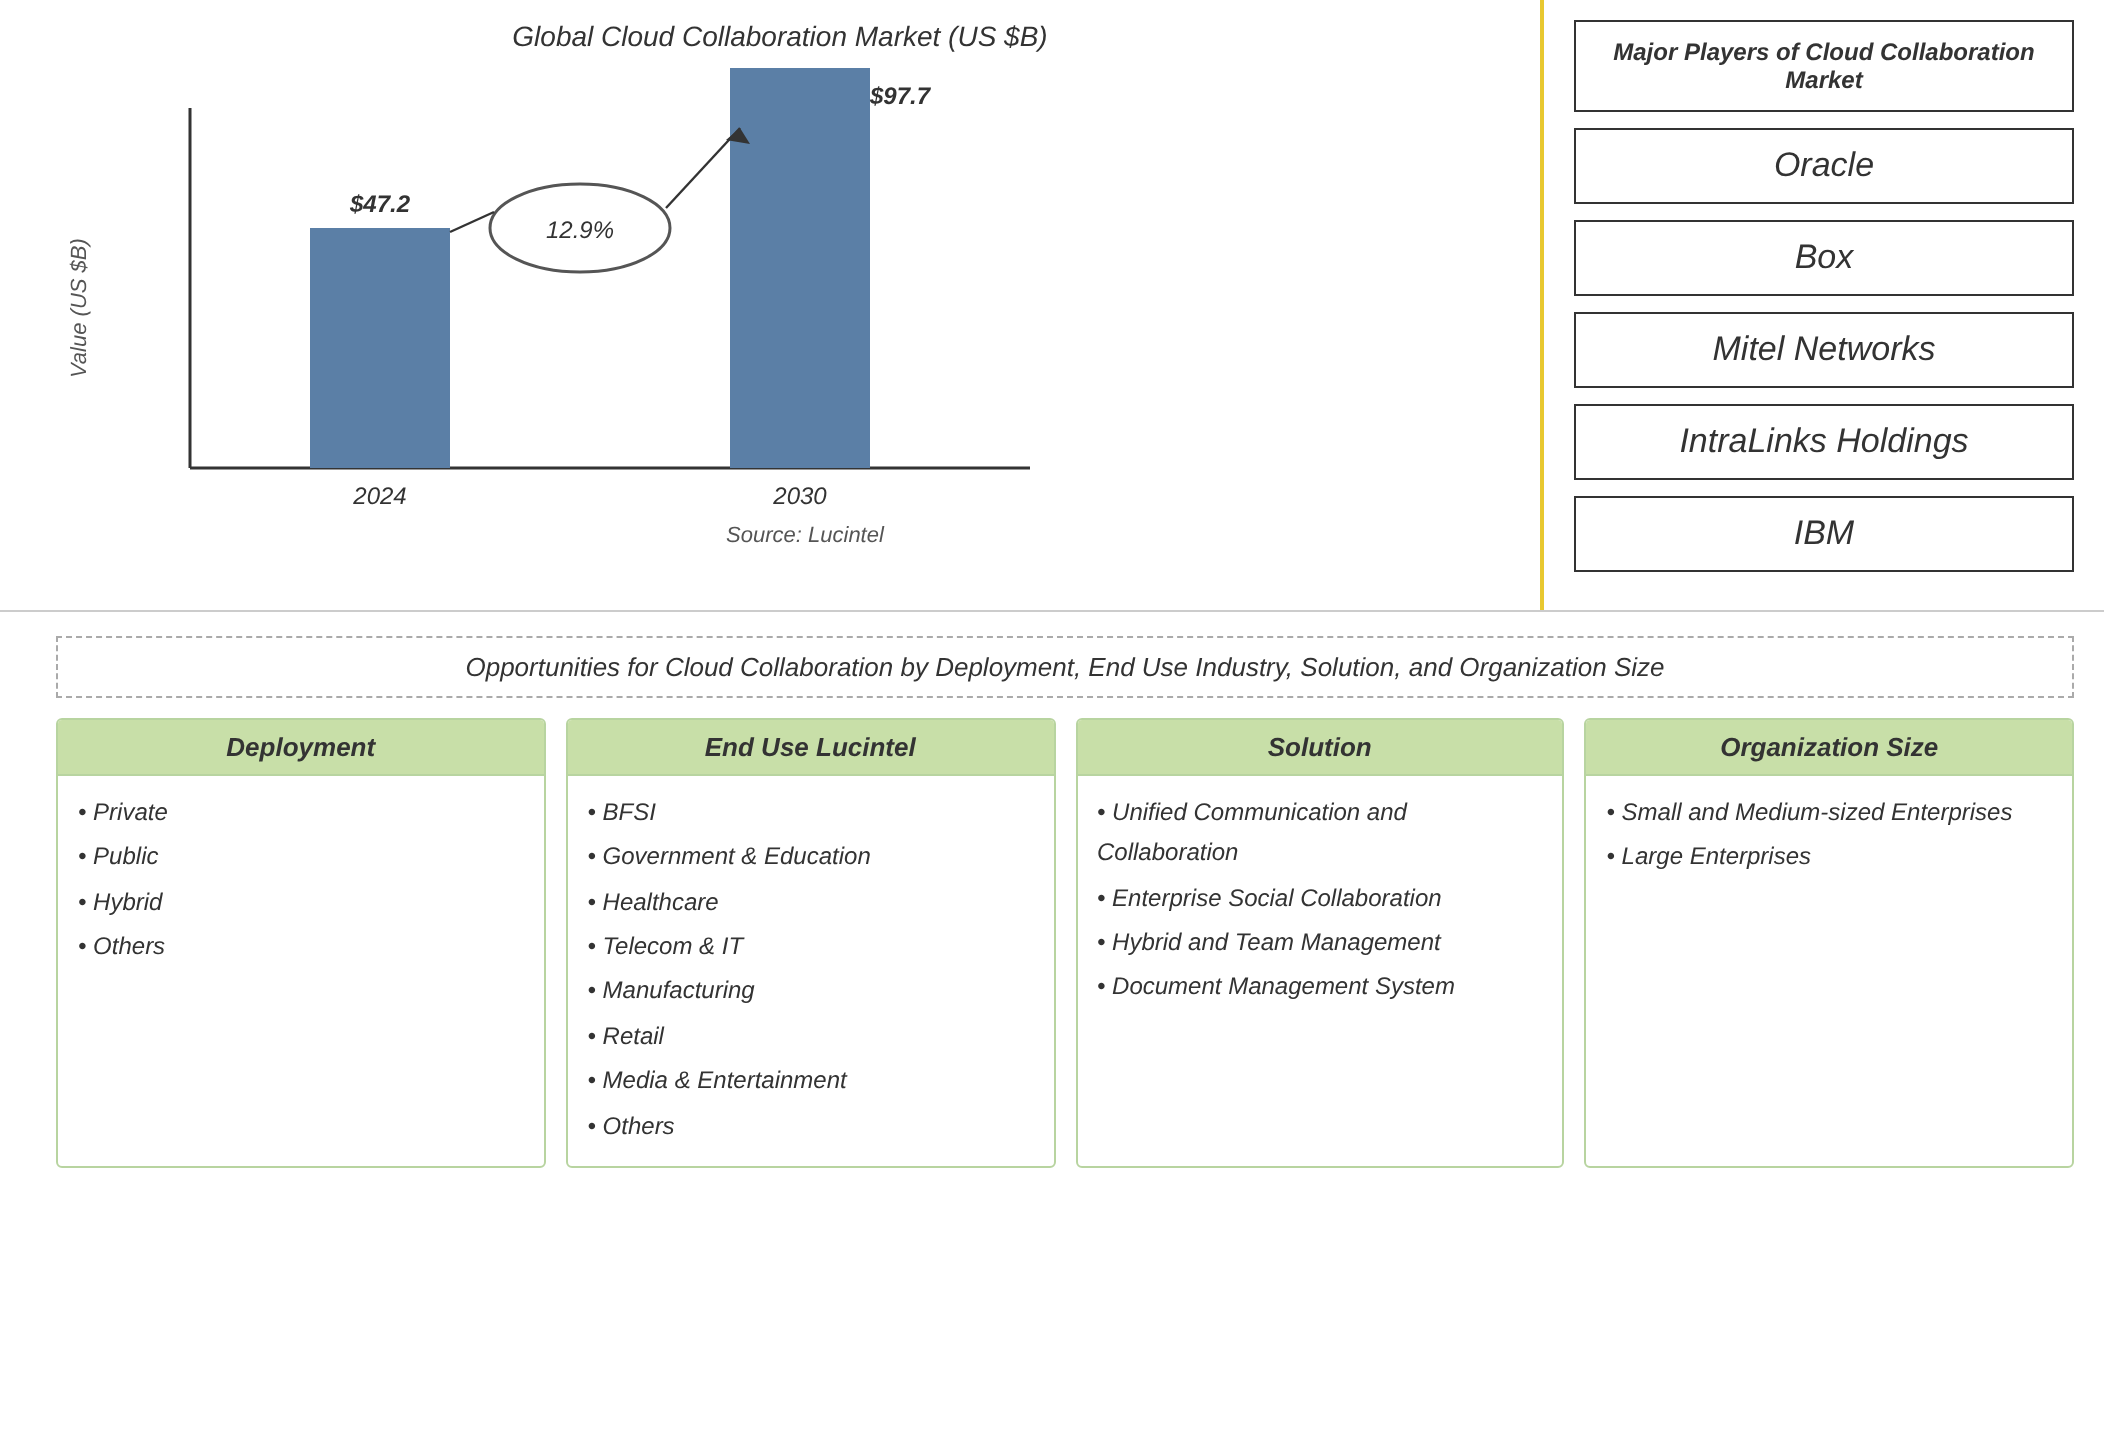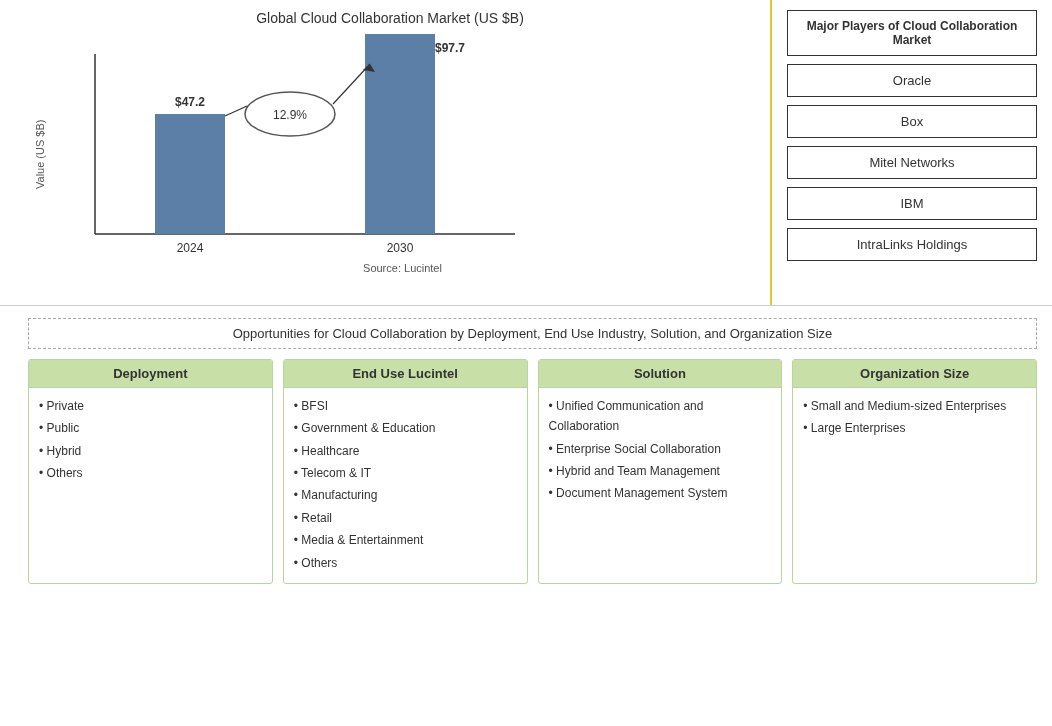--- a/index.html
+++ b/index.html
@@ -11,20 +11,21 @@
       overflow: hidden;
       font-size: 13px;
     }
 
     .main-container {
       width: 1052px;
       height: 594px;
       display: flex;
       flex-direction: column;
       background: #fff;
+      font-style: italic;
     }
 
     
     .top-section {
       display: flex;
       flex-direction: row;
       height: 340px;
       border-bottom: 1px solid #ccc;
     }
 
@@ -93,21 +94,21 @@
       font-size: 12px;
       font-weight: bold;
       color: #333;
       background: #fff;
     }
 
     .player-box {
       border: 1px solid #333;
       padding: 8px 10px;
       text-align: center;
-      font-size: 13px;
+      font-size: 17px;
       color: #333;
       background: #fff;
     }
 
     
     .bottom-section {
       flex: 1;
       padding: 12px 15px 10px 28px;
       display: flex;
       flex-direction: column;
@@ -213,22 +214,22 @@
           <div class="source-text">Source: Lucintel</div>
         </div>
       </div>
     </div>
 
     <div class="right-panel">
       <div class="players-title-box">Major Players of Cloud Collaboration Market</div>
       <div class="player-box">Oracle</div>
       <div class="player-box">Box</div>
       <div class="player-box">Mitel Networks</div>
+      <div class="player-box">IntraLinks Holdings</div>
       <div class="player-box">IBM</div>
-      <div class="player-box">IntraLinks Holdings</div>
     </div>
 
   </div>
 
   <div class="bottom-section">
     <div class="opportunities-title">Opportunities for Cloud Collaboration by Deployment, End Use Industry, Solution, and Organization Size</div>
 
     <div class="columns-container">
 
       <div class="column">

